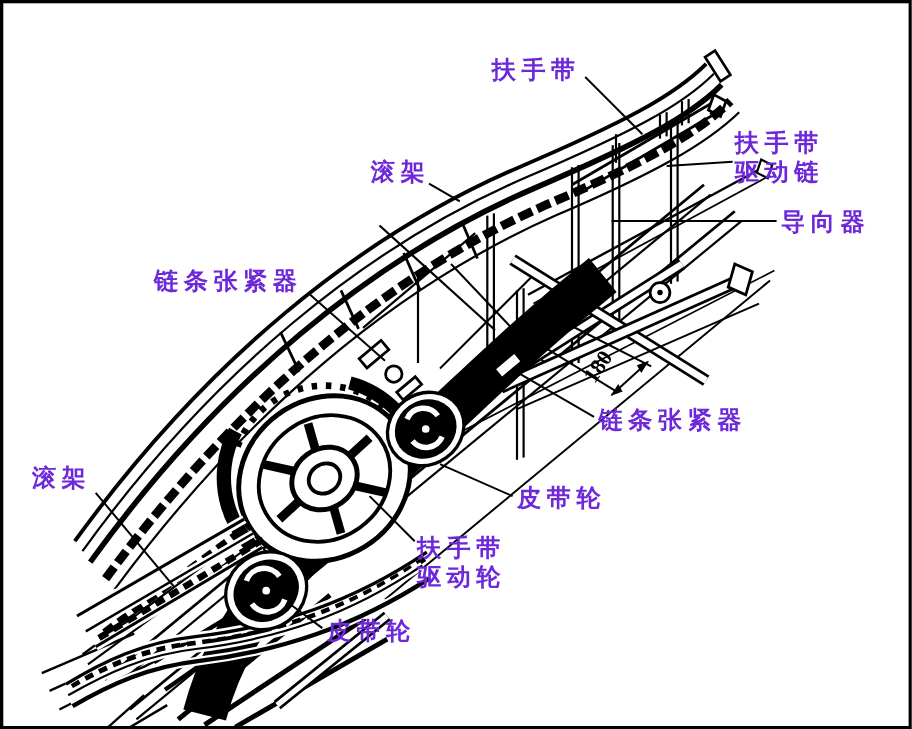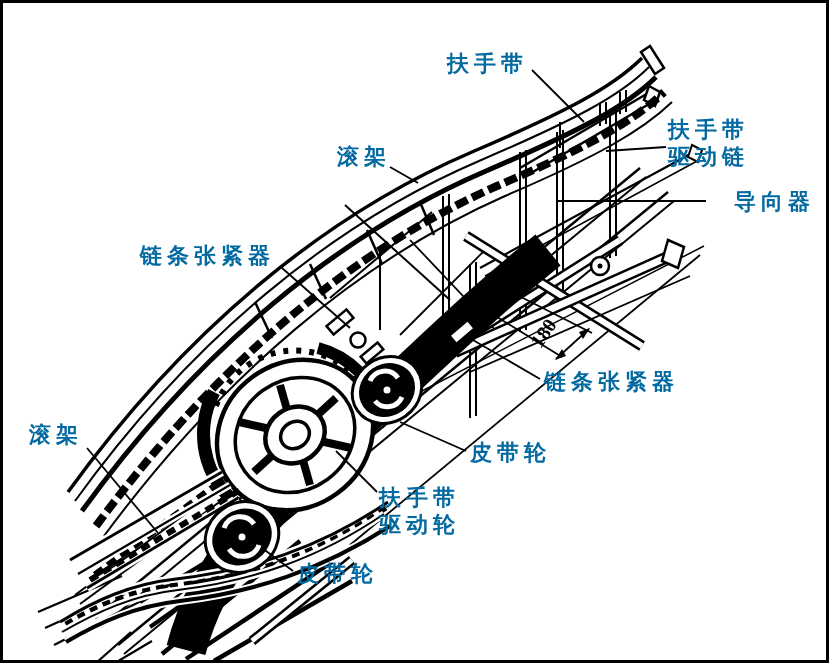--- a/index.html
+++ b/index.html
@@ -6,21 +6,21 @@
   .stage{
     position:relative;
     width:829px;height:663px;
     background:#ffffff;
     overflow:hidden;
     font-family:"Liberation Serif","DejaVu Serif",serif;
   }
   .stage svg{position:absolute;left:0;top:0;}
   .lbl{
     position:absolute;
-    color:#0369a1;
+    color:#6d28d9;
     font-weight:bold;
     font-size:22px;
     line-height:27px;
     letter-spacing:5px;
     white-space:pre-line;
     font-family:"Liberation Serif","DejaVu Serif",serif;
   }
   .dimtext{
     font-family:"Liberation Serif","DejaVu Serif",serif;
     font-size:20px;
@@ -214,21 +214,21 @@
     <line x1="466" y1="451" x2="400" y2="422"></line>
     <line x1="377" y1="492" x2="336" y2="451"></line>
     <line x1="87" y1="448" x2="158" y2="533"></line>
     <line x1="293" y1="571" x2="262" y2="548"></line>
   </g>
 </svg>
 
 <div class="lbl" style="left:447px;top:50px;">扶手带</div>
 <div class="lbl" style="left:668px;top:116px;">扶手带
 驱动链</div>
-<div class="lbl" style="left:710px;top:188px;margin-left:24px;">导向器</div>
+<div class="lbl" style="left:710px;top:188px;">导向器</div>
 <div class="lbl" style="left:337px;top:143px;">滚架</div>
 <div class="lbl" style="left:140px;top:242px;">链条张紧器</div>
 <div class="lbl" style="left:544px;top:368px;">链条张紧器</div>
 <div class="lbl" style="left:470px;top:439px;">皮带轮</div>
 <div class="lbl" style="left:379px;top:484px;">扶手带
 驱动轮</div>
 <div class="lbl" style="left:29px;top:421px;">滚架</div>
 <div class="lbl" style="left:297px;top:560px;">皮带轮</div>
 
 </div>

